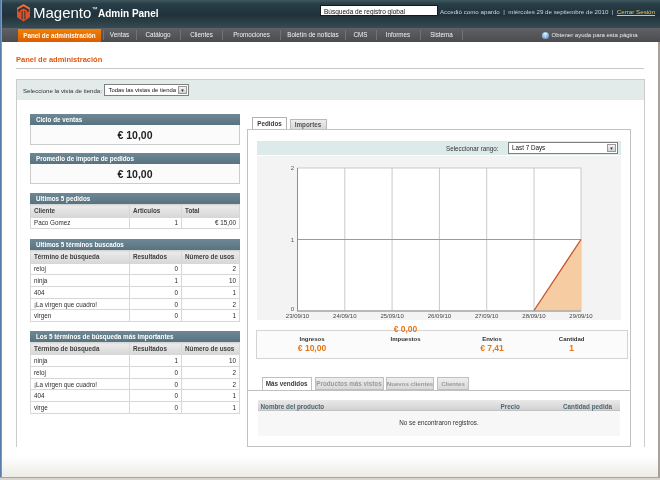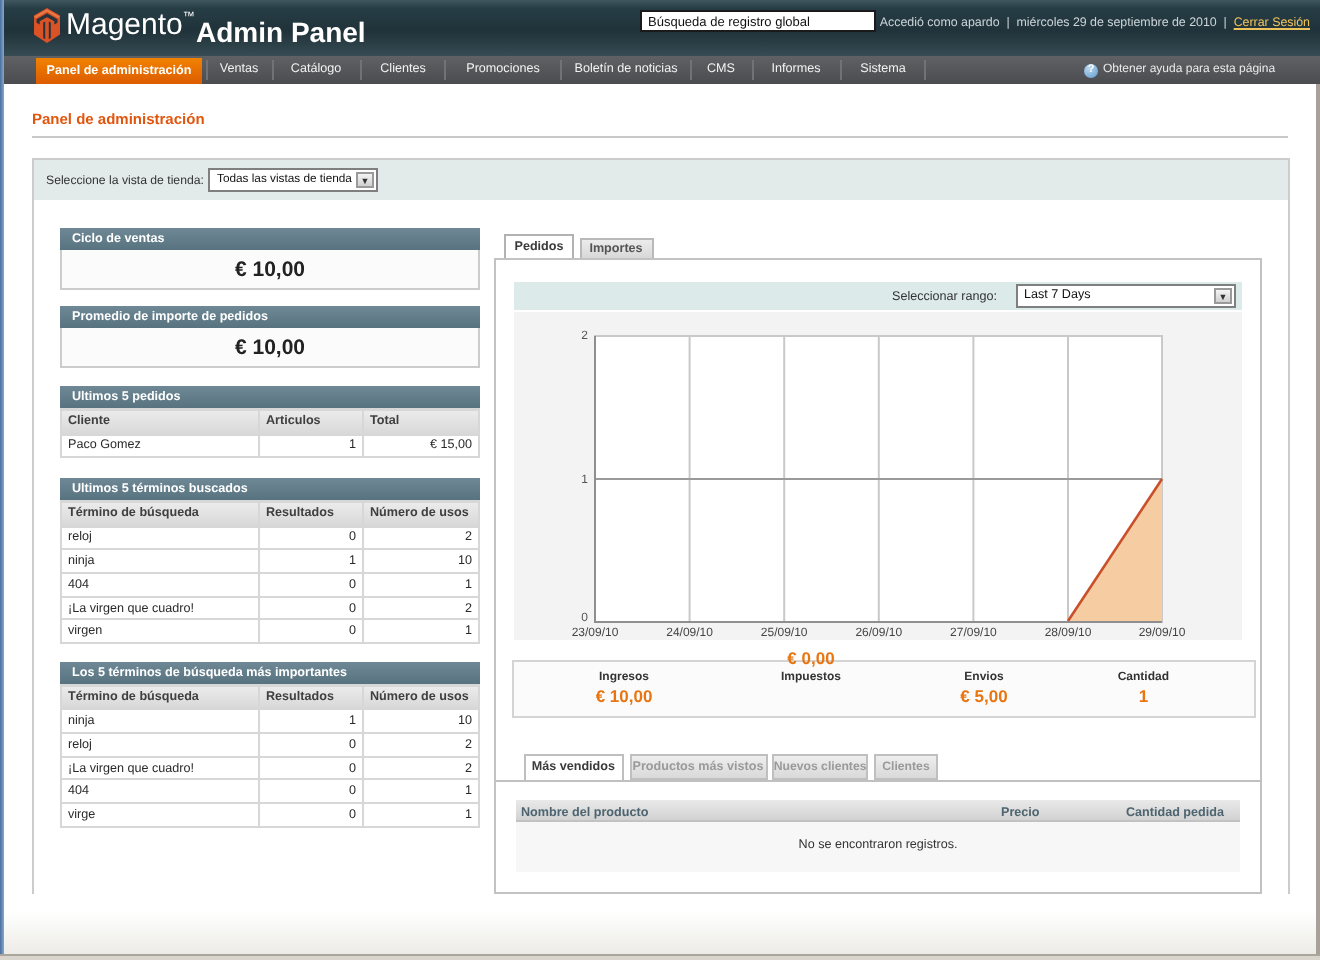--- a/index.html
+++ b/index.html
@@ -26,21 +26,21 @@
 <div class="abs" style="left:0;top:0;width:660px;height:28px;background:linear-gradient(to bottom,#40575f 0%,#273d46 15%,#20323a 55%,#364b53 100%);"></div>
 
 <svg class="abs" style="left:16.5px;top:4px;" width="13" height="17.5" viewBox="0 0 26 35">
   <polygon points="13,0 26,7.5 26,26.5 13,35 0,26.5 0,7.5" fill="#db5227"></polygon>
   <polygon points="13,1.2 26,8.7 24,9.9 13,3.5 2,9.9 0,8.7" fill="#ea7b47"></polygon>
   <polygon points="13,5.2 23.5,11.2 23.5,14.8 20.3,16.4 20.3,13.2 13,9.2 5.7,13.2 5.7,16.4 2.5,14.8 2.5,11.2" fill="#28343a"></polygon>
   <polygon points="9.2,14.6 11.2,13.4 11.2,31.2 9.2,30" fill="#28343a"></polygon>
   <polygon points="16.8,14.6 14.8,13.4 14.8,31.2 16.8,30" fill="#28343a"></polygon>
 </svg>
 <div class="abs" style="left:33px;top:4px;color:#fff;font-size:15px;">Magento<span style="font-size:6px;vertical-align:7px;">™</span></div>
-<div class="abs" style="left:98px;top:8px;color:#fff;font-size:14px;font-weight:bold;">Admin Panel</div>
+<div class="abs" style="left:98px;top:8px;color:#fff;font-size:10px;font-weight:bold;">Admin Panel</div>
 
 <div class="abs" style="left:320px;top:5px;width:118px;height:11px;border:1px solid #1a1a1a;background:#fff;font-size:6.5px;padding:2px 0 0 3px;color:#111;">Búsqueda de registro global</div>
 
 <div class="abs" style="left:426px;top:8px;width:229px;font-size:6.2px;color:#ccd4d8;text-align:right;">Accedió como apardo &nbsp;|&nbsp; miércoles 29 de septiembre de 2010 &nbsp;|&nbsp; <span style="color:#efc35c;text-decoration:underline;">Cerrar Sesión</span></div>
 
 <div class="abs" style="left:0;top:28px;width:660px;height:14px;background:linear-gradient(to bottom,#606165,#4b4c50);"></div>
 <div class="abs" style="left:0;top:28px;width:660px;height:14px;font-size:6.3px;color:#f2f2f2;">
   <div class="abs" style="left:18px;top:1px;width:83px;height:13px;background:linear-gradient(to bottom,#f18200,#dd5c00);color:#fff;font-weight:bold;text-align:center;line-height:13px;">Panel de administración</div>
   <div class="abs navsep" style="left:103px;"></div>
   <div class="abs nv" style="left:104px;width:31px;">Ventas</div>
@@ -204,21 +204,21 @@
     <text x="324" y="162" font-size="6" fill="#444" text-anchor="middle">29/09/10</text>
   </svg>
 </div>
 
 <div class="abs" style="left:256px;top:330px;width:372px;height:29px;border:1px solid #d4d4d4;background:#fbfbfb;z-index:2;"></div>
 <div class="abs tlab" style="left:262px;top:336px;width:100px;">Ingresos</div>
 <div class="abs tval" style="left:262px;top:343px;width:100px;">€ 10,00</div>
 <div class="abs tlab" style="left:355.5px;top:336px;width:100px;">Impuestos</div>
 <div class="abs tval" style="left:355.5px;top:324px;width:100px;">€ 0,00</div>
 <div class="abs tlab" style="left:442px;top:336px;width:100px;">Envios</div>
-<div class="abs tval" style="left:442px;top:343px;width:100px;">€ 5,00</div>
+<div class="abs tval" style="left:442px;top:343px;width:100px;">€ 7,41</div>
 <div class="abs tlab" style="left:521.7px;top:336px;width:100px;">Cantidad</div>
 <div class="abs tval" style="left:521.7px;top:343px;width:100px;">1</div>
 
 <div class="abs btab on" style="left:261.7px;width:50px;">Más vendidos</div>
 <div class="abs btab" style="left:314.5px;width:69px;">Productos más vistos</div>
 <div class="abs btab" style="left:385.8px;width:48.5px;font-size:6.1px;">Nuevos clientes</div>
 <div class="abs btab" style="left:437.2px;width:31.6px;font-size:6.1px;">Clientes</div>
 <div class="abs" style="left:247px;top:389.5px;width:383.5px;height:1px;background:#c0c0c0;z-index:2;"></div>
 
 <div class="abs" style="left:258px;top:400px;width:362px;height:11px;background:linear-gradient(#e9e9e9,#d2d2d2);border-bottom:1px solid #c2c2c2;z-index:2;"></div>

